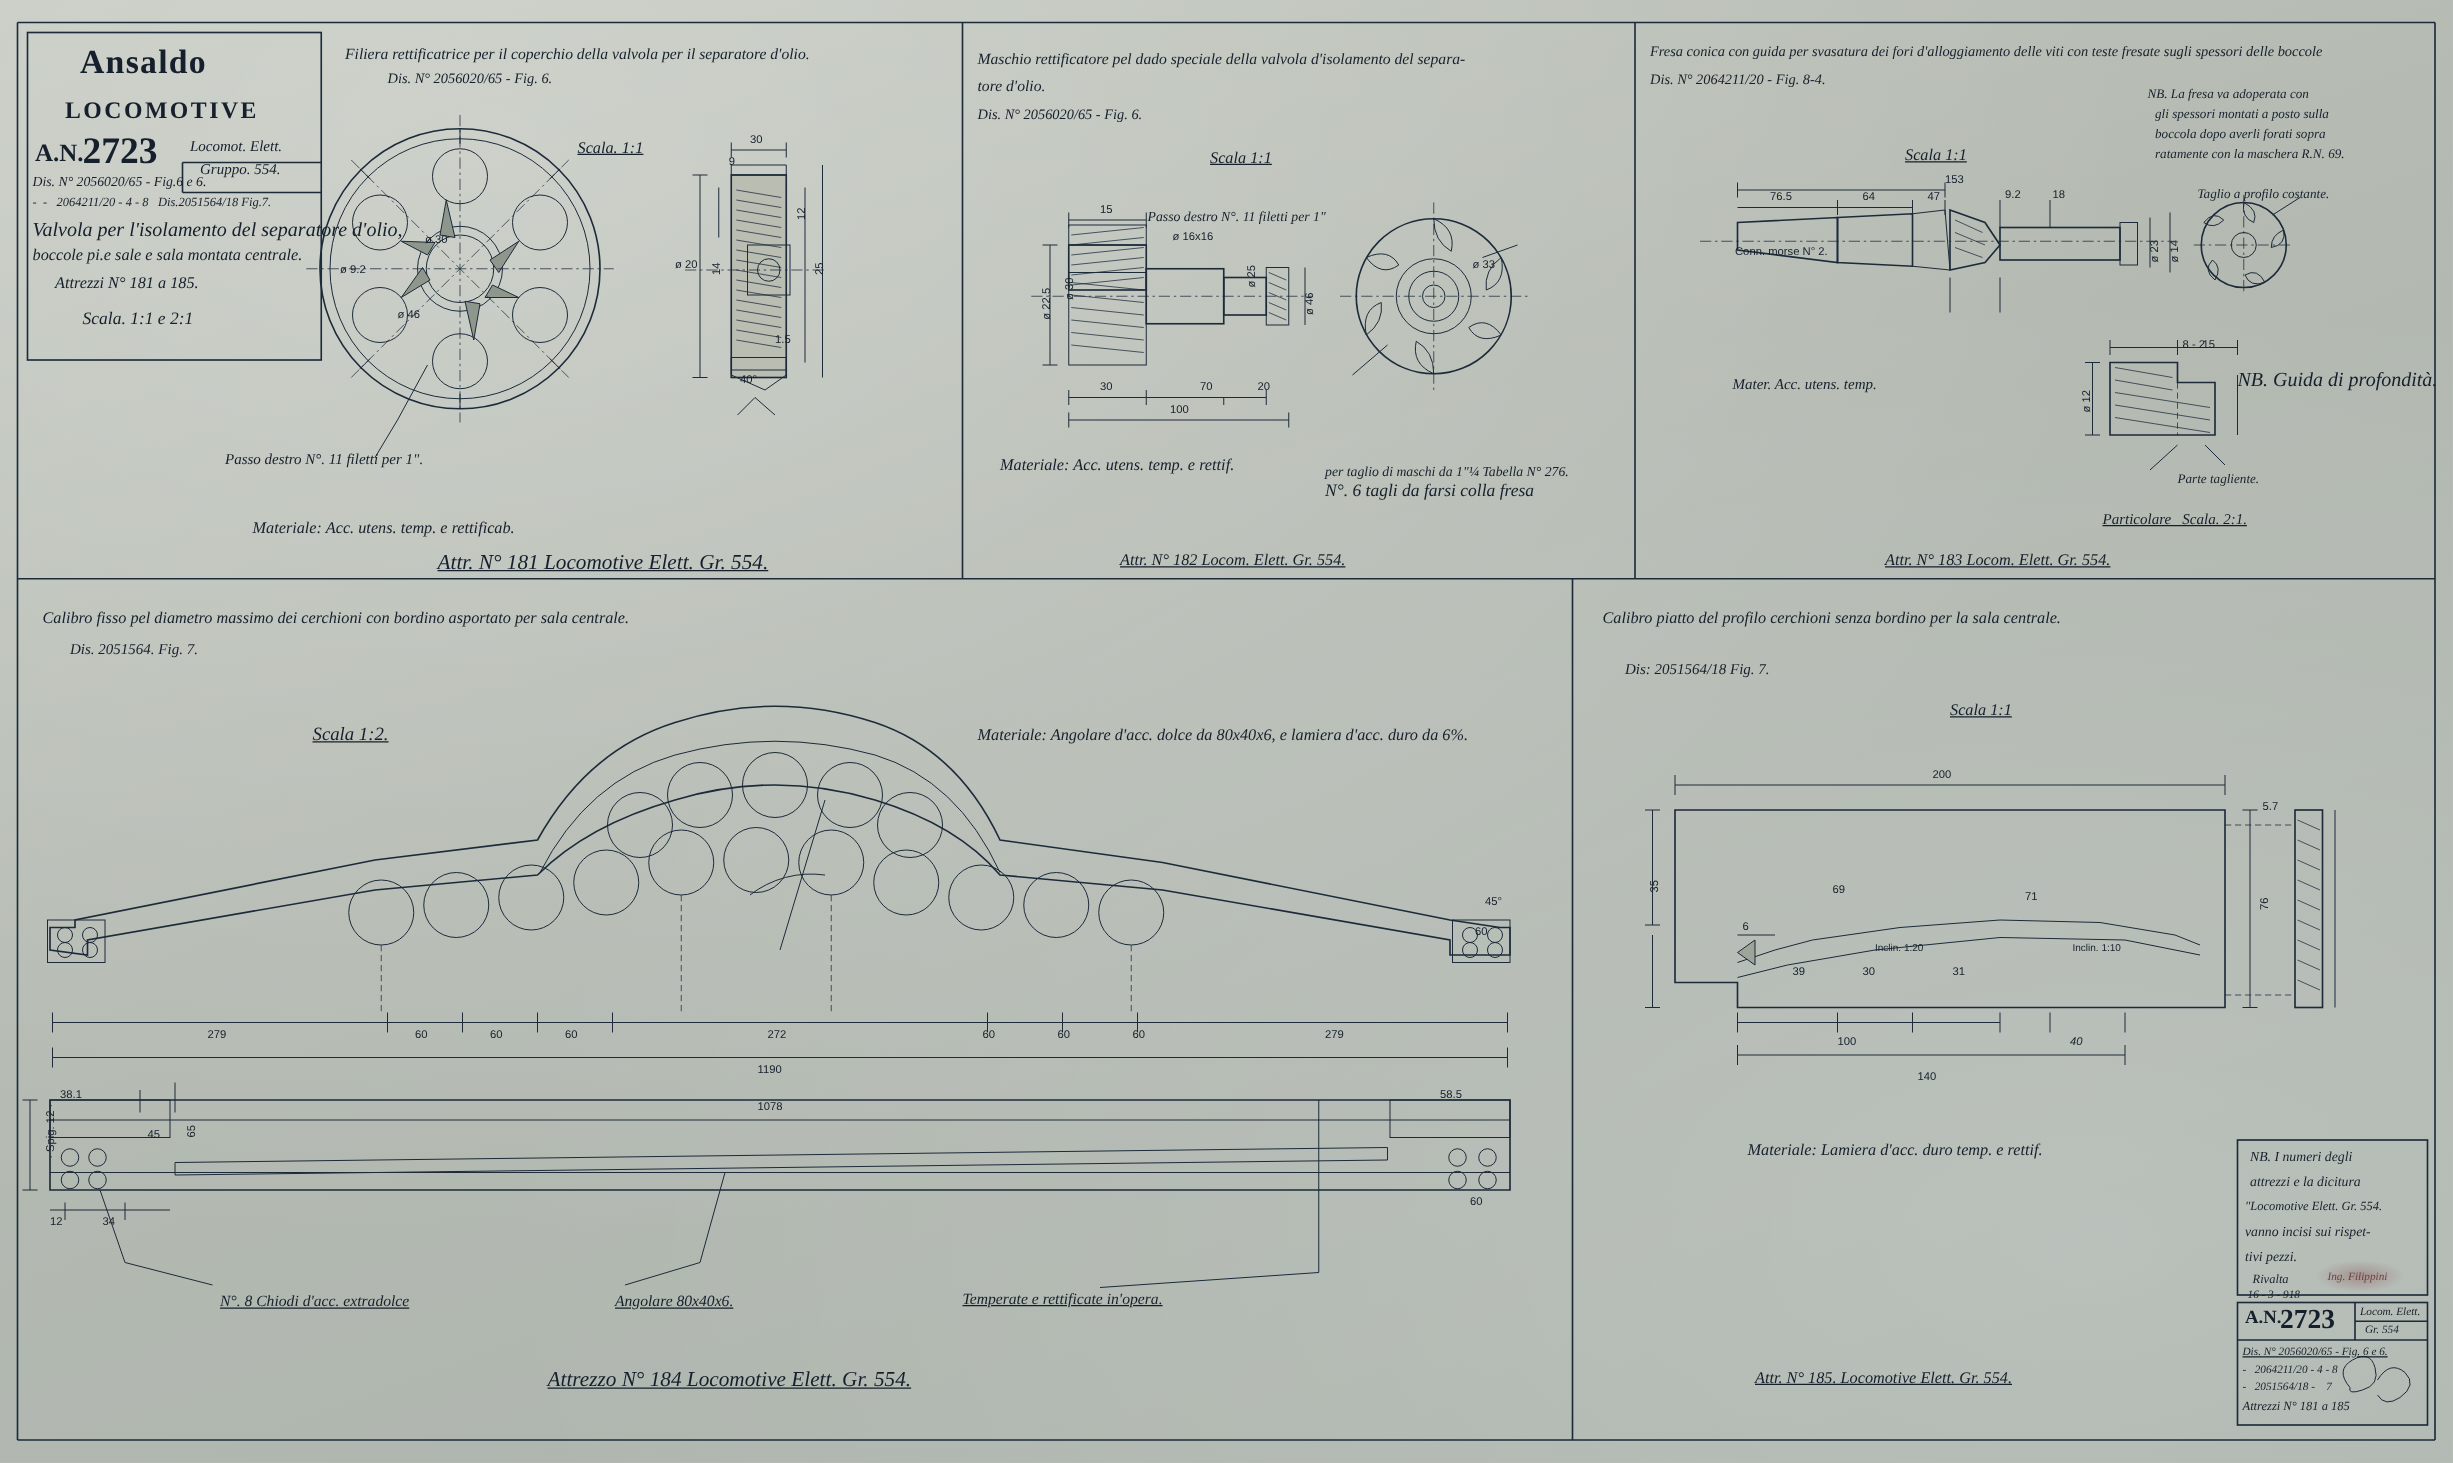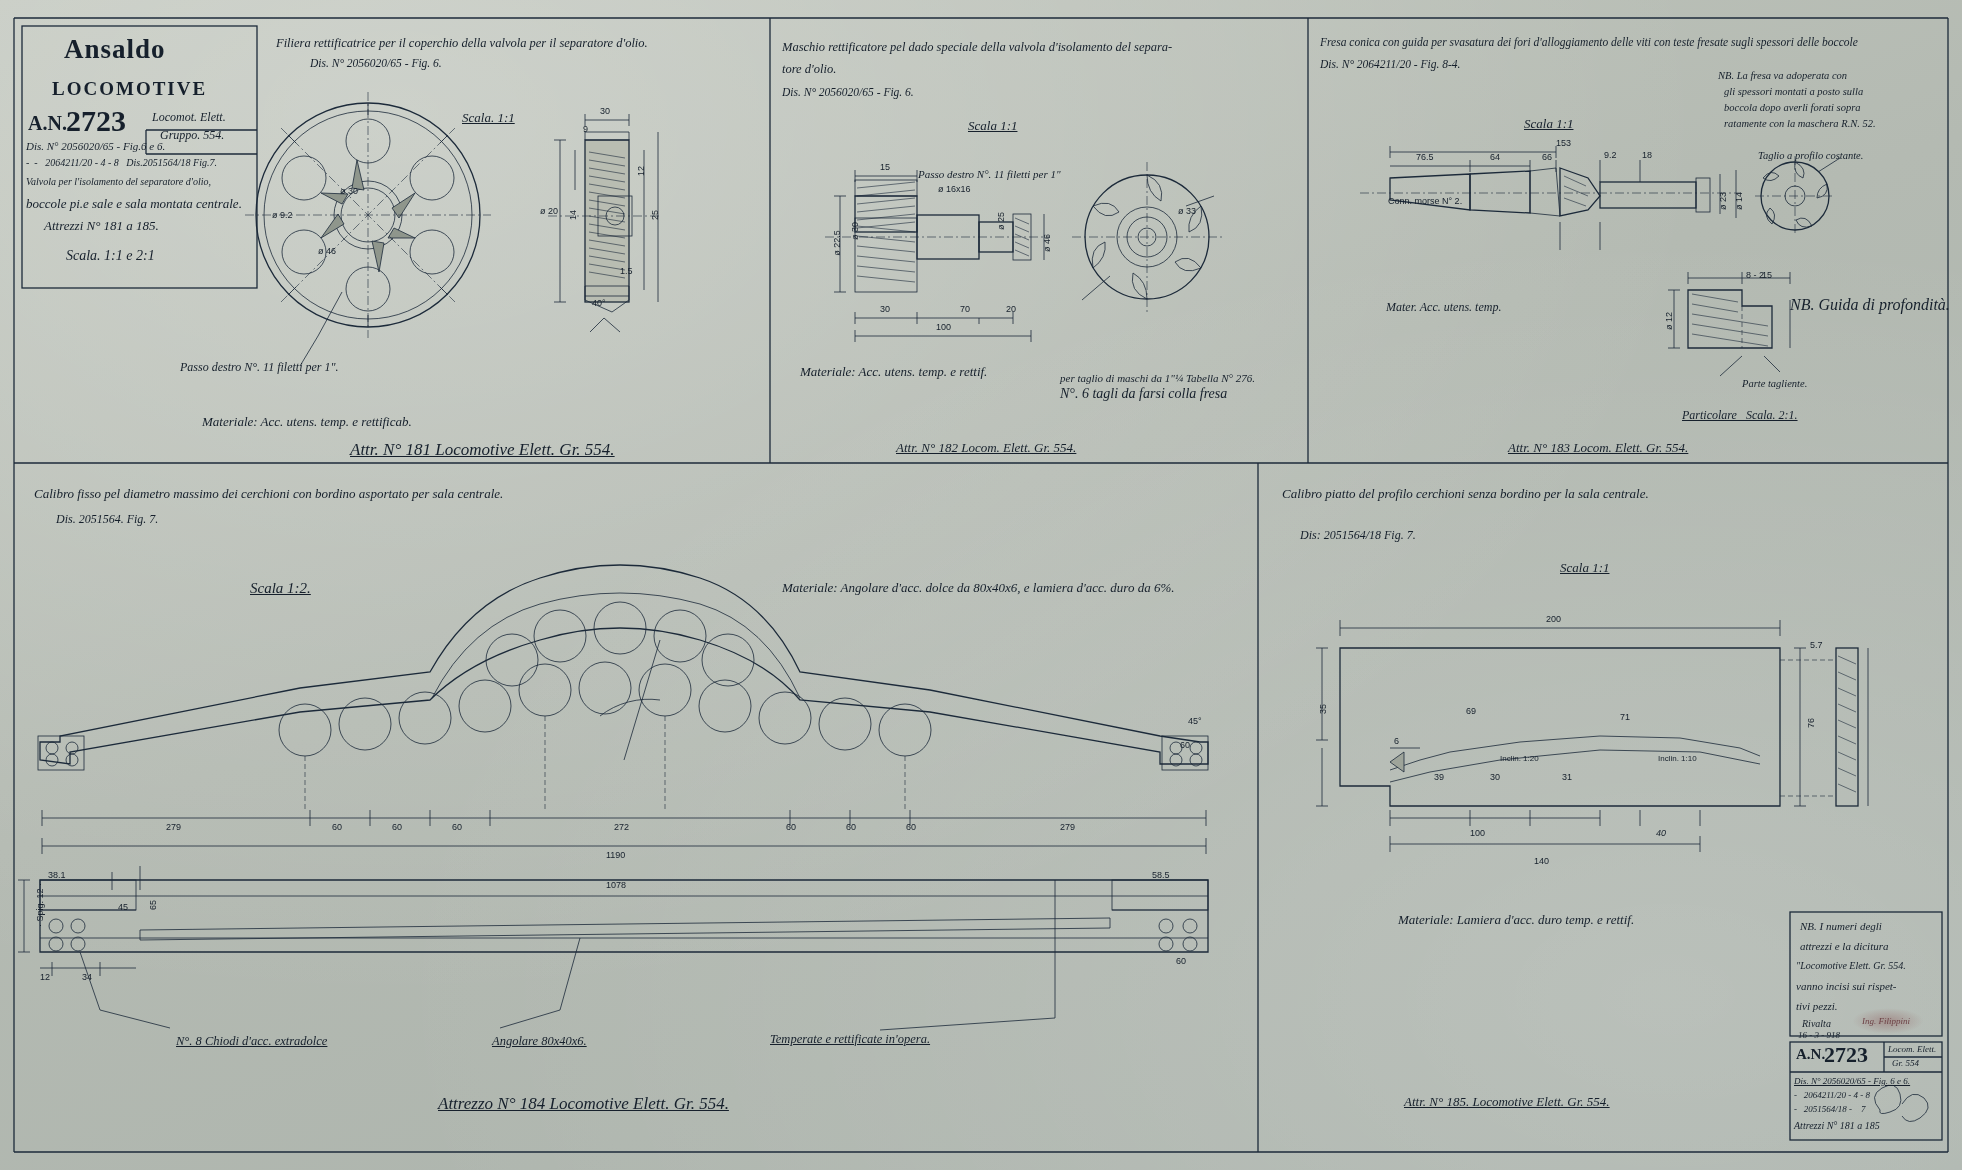--- a/index.html
+++ b/index.html
@@ -532,21 +532,21 @@
 </svg>
 
 <div class="t title-ansaldo" style="left:64px;top:34px;font-size:27px;">Ansaldo</div>
 <div class="t title-ansaldo" style="left:52px;top:78px;font-size:19px;letter-spacing:2px;">LOCOMOTIVE</div>
 <div class="t an-big" style="left:28px;top:112px;font-size:20px;">A.N.</div>
 <div class="t an-big" style="left:66px;top:104px;font-size:30px;">2723</div>
 <div class="t hand" style="left:152px;top:110px;font-size:12px;">Locomot. Elett.</div>
 <div class="t hand" style="left:160px;top:128px;font-size:12px;">Gruppo. 554.</div>
 <div class="t hand" style="left:26px;top:140px;font-size:11px;">Dis. N° 2056020/65 - Fig.6 e 6.</div>
 <div class="t hand" style="left:26px;top:157px;font-size:10px;">-  -   2064211/20 - 4 - 8   Dis.2051564/18 Fig.7.</div>
-<div class="t hand" style="left:26px;top:176px;font-size:10px;">Valvola per l'isolamento del separatore d'olio,</div>
+<div class="t hand" style="left:26px;top:176px;font-size:16px;">Valvola per l'isolamento del separatore d'olio,</div>
 <div class="t hand" style="left:26px;top:196px;font-size:13px;">boccole pi.e sale e sala montata centrale.</div>
 <div class="t hand" style="left:44px;top:218px;font-size:13px;">Attrezzi N° 181 a 185.</div>
 <div class="t hand" style="left:66px;top:248px;font-size:14px;">Scala. 1:1 e 2:1</div>
 
 <div class="t hand cap" style="left:276px;top:36px;font-size:12.5px;">Filiera rettificatrice per il coperchio della valvola per il separatore d'olio.</div>
 <div class="t hand" style="left:310px;top:57px;font-size:11.5px;">Dis. N° 2056020/65 - Fig. 6.</div>
 <div class="t hand cap-u" style="left:462px;top:110px;font-size:13px;">Scala. 1:1</div>
 <div class="t hand" style="left:180px;top:360px;font-size:12px;">Passo destro N°. 11 filetti per 1".</div>
 <div class="t hand" style="left:202px;top:414px;font-size:13px;">Materiale: Acc. utens. temp. e rettificab.</div>
 <div class="t hand cap-u" style="left:350px;top:440px;font-size:17px;">Attr. N° 181 Locomotive Elett. Gr. 554.</div>
@@ -582,31 +582,31 @@
 <div class="t dim" style="left:1038px;top:238px;transform:rotate(-90deg)">ø 46</div>
 <div class="t dim" style="left:992px;top:216px;transform:rotate(-90deg)">ø 25</div>
 <div class="t dim" style="left:1178px;top:206px;">ø 33</div>
 
 <div class="t hand cap" style="left:1320px;top:36px;font-size:11.5px;">Fresa conica con guida per svasatura dei fori d'alloggiamento delle viti con teste fresate sugli spessori delle boccole</div>
 <div class="t hand" style="left:1320px;top:58px;font-size:11.5px;">Dis. N° 2064211/20 - Fig. 8-4.</div>
 <div class="t hand cap-u" style="left:1524px;top:116px;font-size:13px;">Scala 1:1</div>
 <div class="t hand" style="left:1718px;top:70px;font-size:10.5px;">NB. La fresa va adoperata con</div>
 <div class="t hand" style="left:1724px;top:86px;font-size:10.5px;">gli spessori montati a posto sulla</div>
 <div class="t hand" style="left:1724px;top:102px;font-size:10.5px;">boccola dopo averli forati sopra</div>
-<div class="t hand" style="left:1724px;top:118px;font-size:10.5px;">ratamente con la maschera R.N. 52.</div>
+<div class="t hand" style="left:1724px;top:118px;font-size:10.5px;">ratamente con la maschera R.N. 69.</div>
 <div class="t hand" style="left:1758px;top:150px;font-size:10.5px;">Taglio a profilo costante.</div>
 <div class="t hand" style="left:1790px;top:296px;font-size:16px;">NB. Guida di profondità.</div>
 <div class="t hand" style="left:1742px;top:378px;font-size:10.5px;">Parte tagliente.</div>
 <div class="t hand" style="left:1386px;top:300px;font-size:12px;">Mater. Acc. utens. temp.</div>
 <div class="t hand cap-u" style="left:1682px;top:408px;font-size:12px;">Particolare   Scala. 2:1.</div>
 <div class="t hand cap-u" style="left:1508px;top:440px;font-size:13px;">Attr. N° 183 Locom. Elett. Gr. 554.</div>
 <div class="t dim" style="left:1556px;top:138px;">153</div>
 <div class="t dim" style="left:1416px;top:152px;">76.5</div>
 <div class="t dim" style="left:1490px;top:152px;">64</div>
-<div class="t dim" style="left:1542px;top:152px;">66</div>
+<div class="t dim" style="left:1542px;top:152px;">47</div>
 <div class="t dim" style="left:1604px;top:150px;">9.2</div>
 <div class="t dim" style="left:1642px;top:150px;">18</div>
 <div class="t dim" style="left:1388px;top:196px;">Conn. morse N° 2.</div>
 <div class="t dim" style="left:1714px;top:196px;transform:rotate(-90deg)">ø 23</div>
 <div class="t dim" style="left:1730px;top:196px;transform:rotate(-90deg)">ø 14</div>
 <div class="t dim" style="left:1746px;top:270px;">8 - 2</div>
 <div class="t dim" style="left:1762px;top:270px;">15</div>
 <div class="t dim" style="left:1660px;top:316px;transform:rotate(-90deg)">ø 12</div>
 
 <div class="t hand cap" style="left:34px;top:486px;font-size:13px;">Calibro fisso pel diametro massimo dei cerchioni con bordino asportato per sala centrale.</div>

